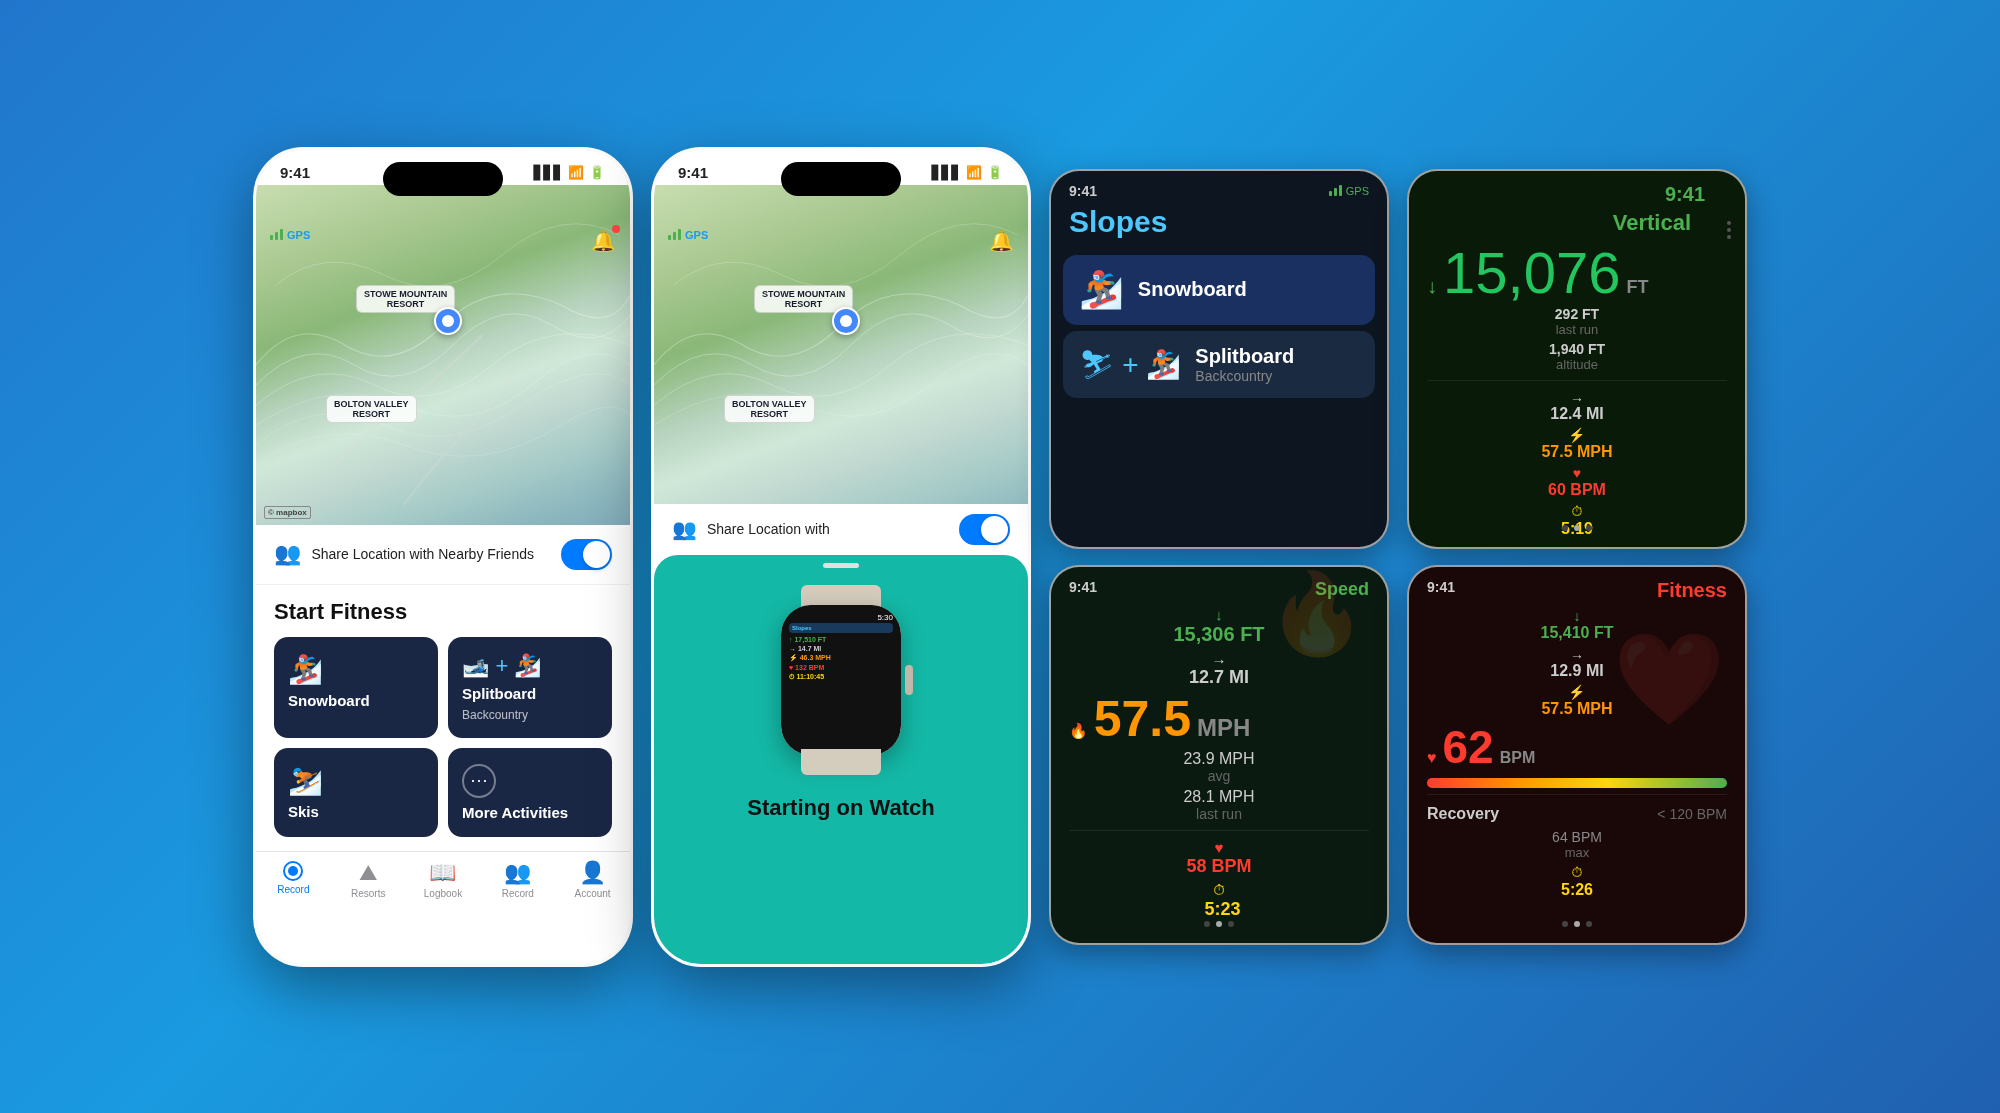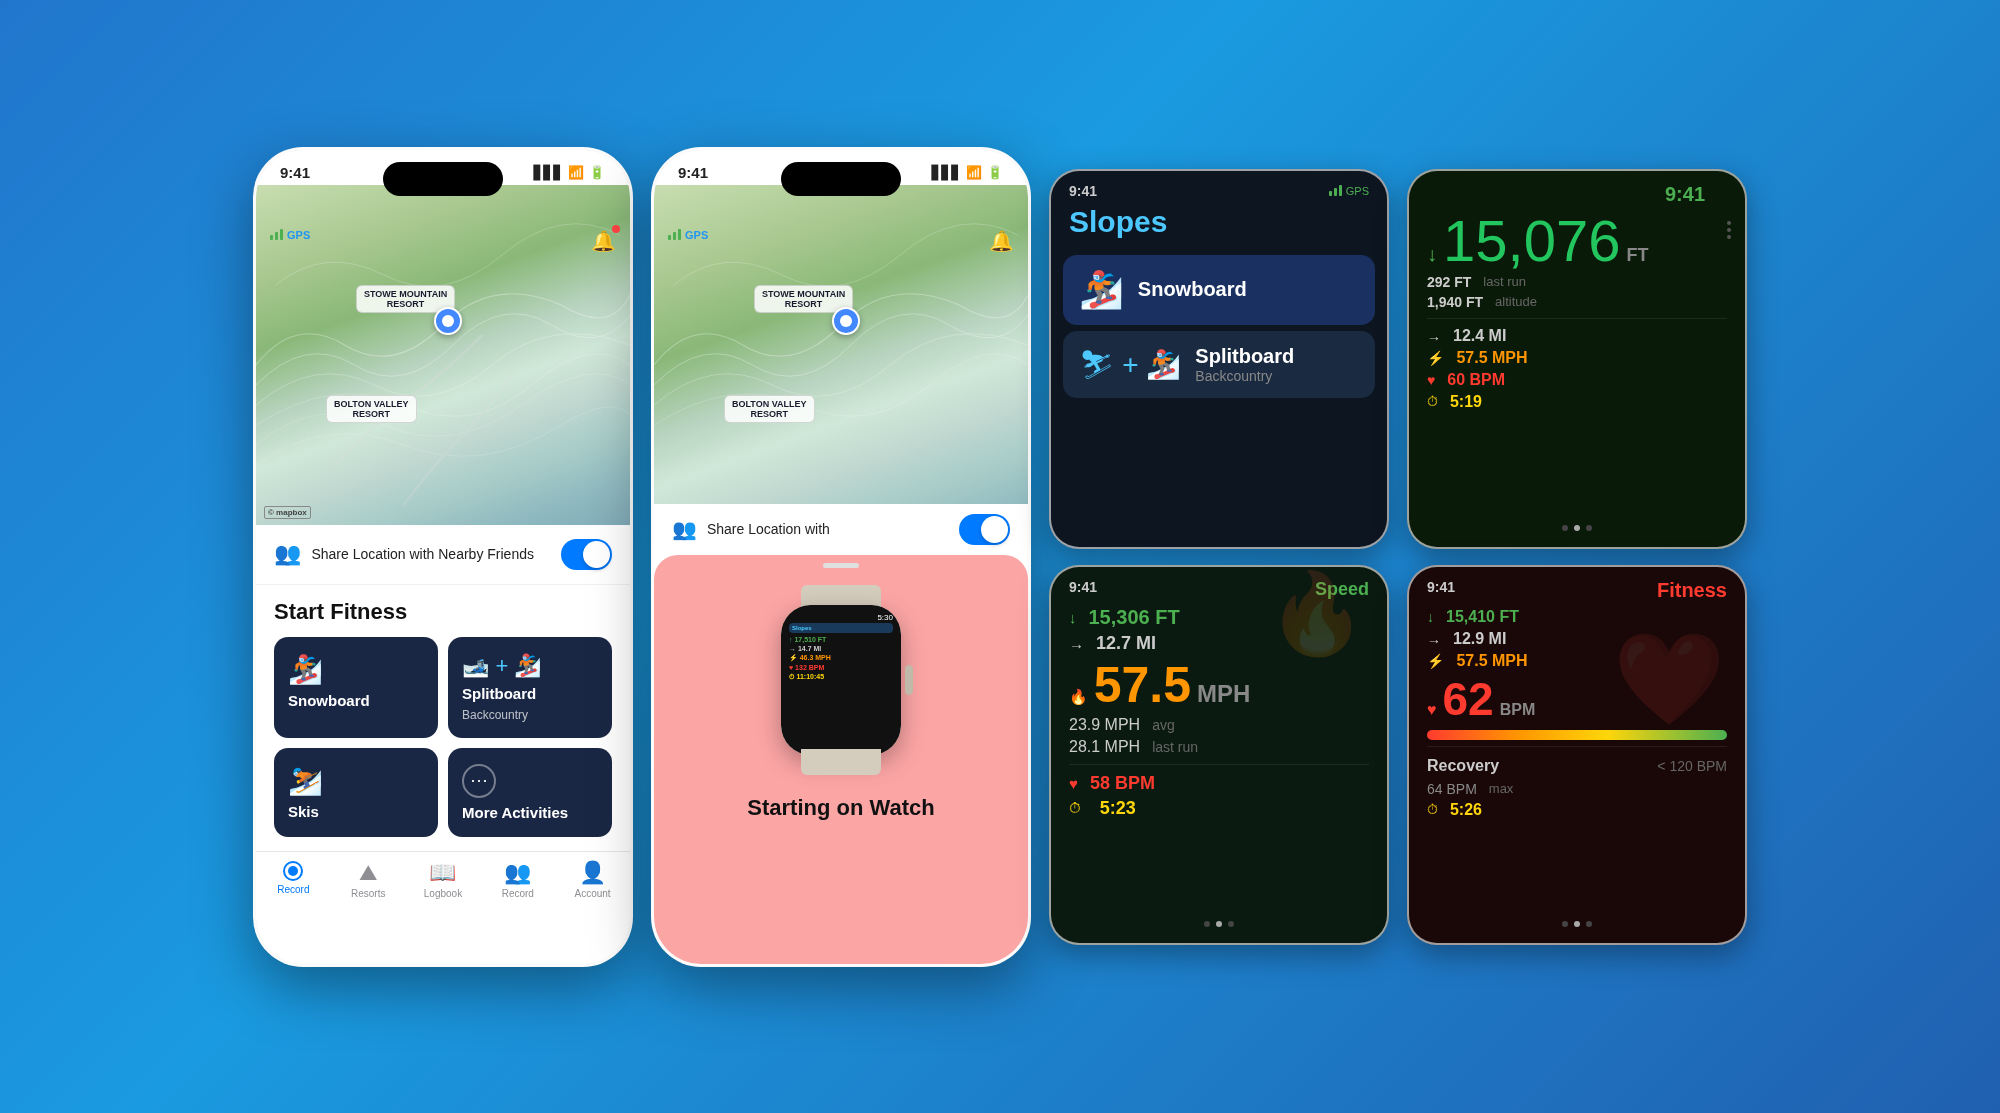--- a/index.html
+++ b/index.html
@@ -249,21 +249,21 @@
     }
     .tab-icon { font-size: 22px; }
     .tab-label { font-size: 10px; font-weight: 500; }
     .tab-item.active .tab-label { color: #007AFF; }
     .tab-item.active .tab-icon { color: #007AFF; }
     .tab-item:not(.active) .tab-label { color: #8e8e93; }
     .tab-item:not(.active) .tab-icon { color: #8e8e93; }
 
     
     .watch-modal {
-      background: #fca5a5;
+      background: #14b8a6;
       border-radius: 24px 24px 0 0;
       flex: 1;
       display: flex;
       flex-direction: column;
       align-items: center;
       padding: 30px 20px 20px;
     }
     .watch-image {
       width: 160px;
       height: 190px;
@@ -401,22 +401,23 @@
       flex-direction: column;
       gap: 3px;
       position: absolute;
       right: 14px;
       top: 50px;
     }
     .dot-menu { width: 4px; height: 4px; background: #555; border-radius: 50%; }
     .stat-row {
       display: flex;
       align-items: center;
-      gap: 12px;
+      gap: 0;
       padding: 2px 18px;
+      flex-direction: column;
     }
     .stat-divider { height: 1px; background: rgba(255,255,255,0.08); margin: 6px 18px; }
     .page-dots {
       display: flex;
       justify-content: center;
       gap: 6px;
       padding: 10px 0 8px;
       position: absolute;
       bottom: 8px;
       left: 0;
@@ -772,20 +773,23 @@
 
       <div class="panel-dots-menu">
         <div class="dot-menu"></div>
         <div class="dot-menu"></div>
         <div class="dot-menu"></div>
       </div>
 
       <div style="display:flex;justify-content:flex-end;padding:12px 40px 4px 18px;">
         <div style="color:#4CAF50;font-weight:700;font-size:20px;">9:41</div>
       </div>
+      <div style="text-align:right;padding:0 40px 6px 0;">
+        <div style="color:#4CAF50;font-size:22px;font-weight:700;text-align:right;padding-right:14px;">Vertical</div>
+      </div>
 
       <div style="padding:2px 18px;display:flex;align-items:baseline;gap:6px;">
         <span style="color:#4CAF50;font-size:20px;font-weight:700;">↓</span>
         <span style="color:#22c55e;font-size:58px;font-weight:400;line-height:1;">15,076</span>
         <span style="color:#888;font-size:18px;font-weight:600;">FT</span>
       </div>
 
       <div class="stat-row">
         <span style="color:#ccc;font-size:14px;font-weight:600;">292 FT</span>
         <span style="color:#666;font-size:13px;">last run</span>

